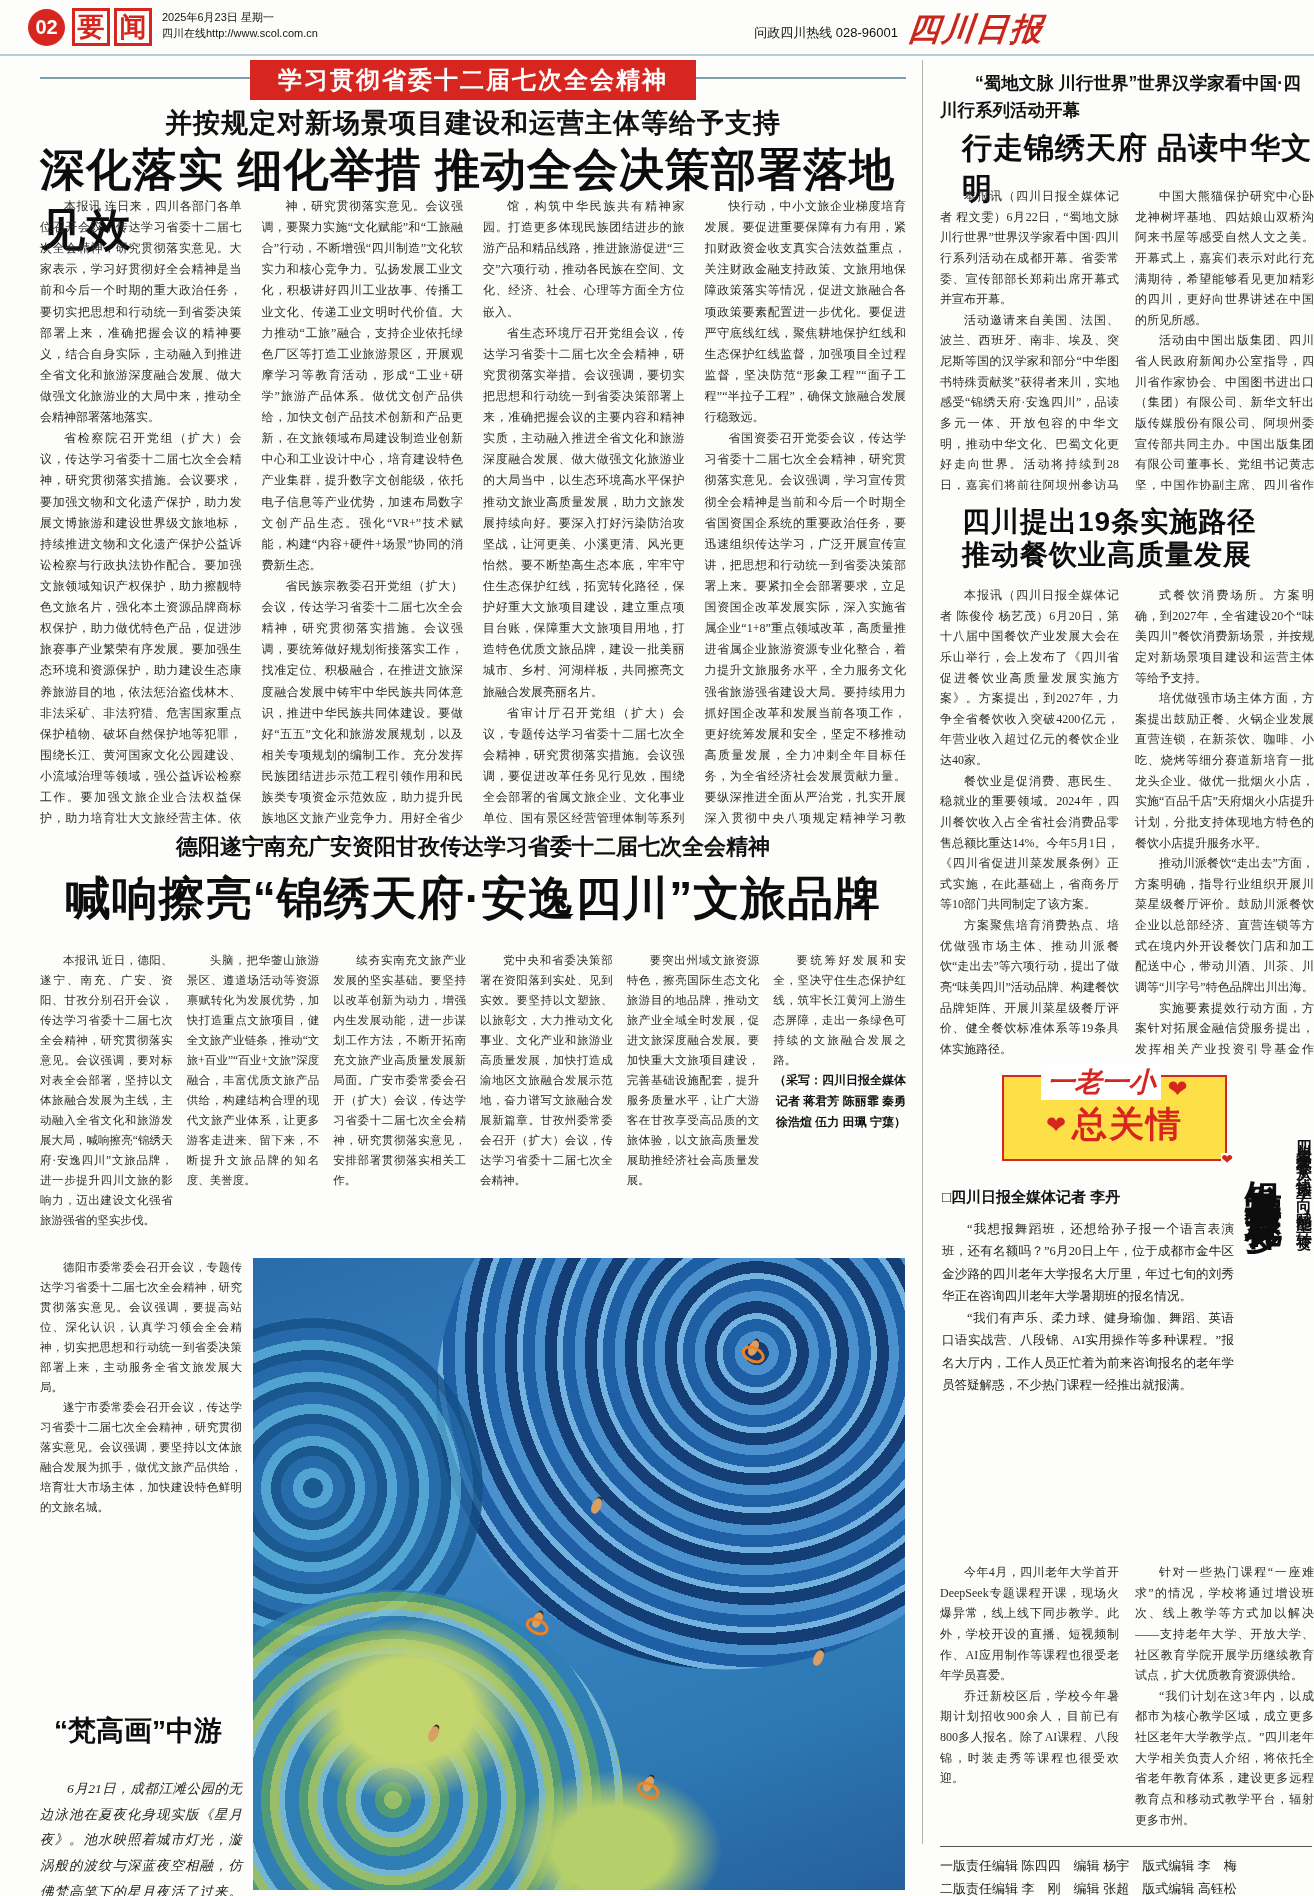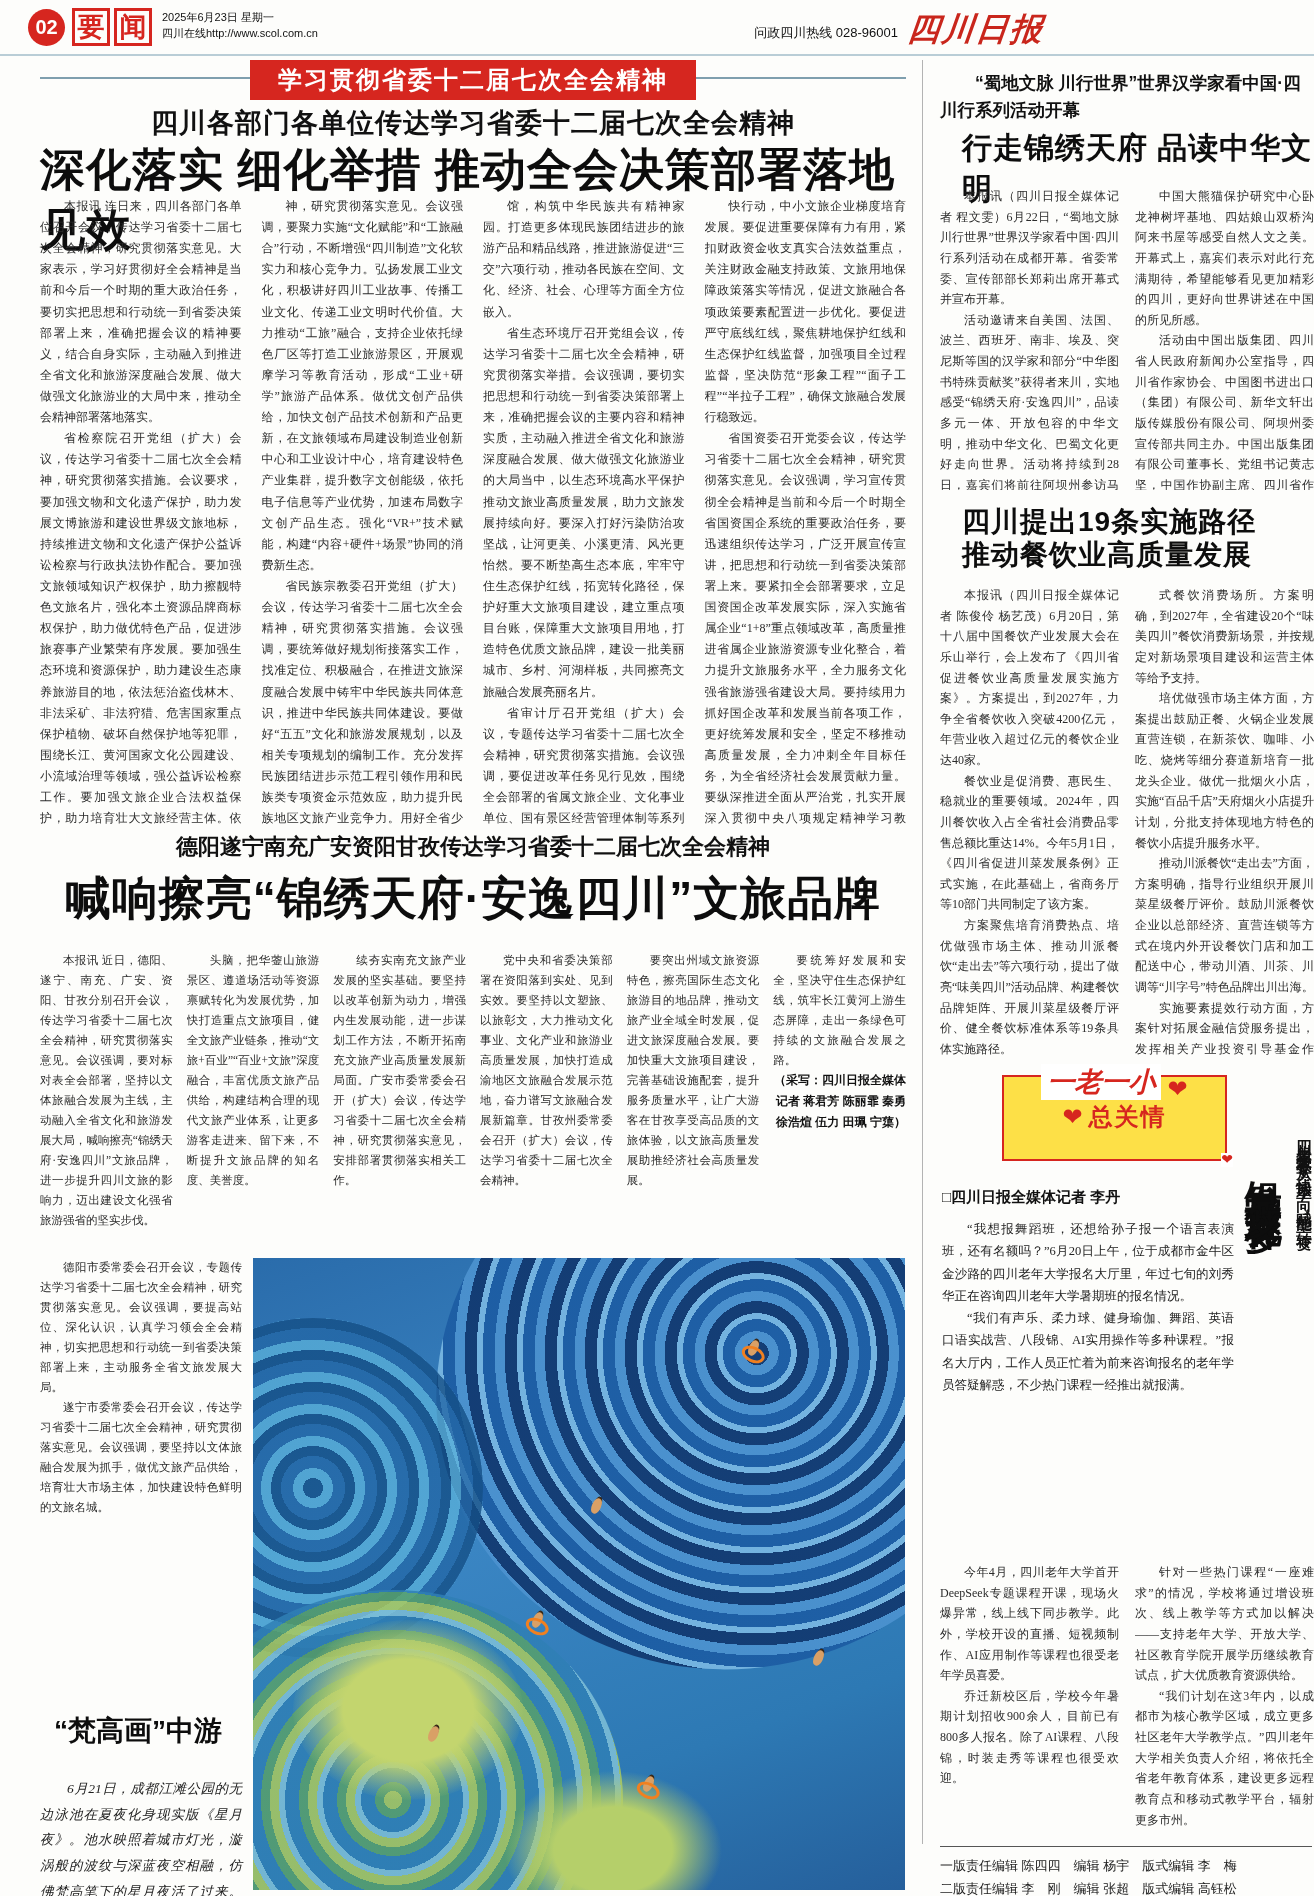--- a/index.html
+++ b/index.html
@@ -86,21 +86,21 @@
   .rt-body { position:absolute; left:0; top:186px; width:100%; height:304px; display:flex; gap:16px; overflow:hidden; }
   .rt-body .ncol, .a19-body .ncol, .lz-cols .ncol { font-size:12px; line-height:1.72; }
   .a19-headline { position:absolute; left:22px; top:505px; font-family:"Liberation Sans",sans-serif;
     font-weight:900; font-size:28px; line-height:1.18; color:#0d0d0d; letter-spacing:1px; }
   .a19-body { position:absolute; left:0; top:585px; width:100%; height:472px; display:flex; gap:16px; overflow:hidden; }
   
   .badge { position:absolute; left:62px; top:1075px; width:225px; height:86px; border:2.5px solid #d6261f; background:#fde047; }
   .badge-row { display:flex; align-items:center; justify-content:center; gap:6px; }
   .badge-l1 { margin-top:-14px; font-family:"Liberation Serif",serif; font-style:italic; font-weight:bold;
     font-size:27px; color:#d6261f; background:#fff; padding:0 6px; }
-  .badge-l2 { font-family:Liberation Sans, sans-serif; font-weight:900; font-size:24px; color:#d6261f; letter-spacing:2px; }
+  .badge-l2 { font-family:Liberation Sans, sans-serif; font-weight:900; font-size:35px; color:#d6261f; letter-spacing:2px; }
   .heart { color:#d6261f; font-size:24px; line-height:1; }
   .heart.small { font-size:14px; position:absolute; right:-8px; bottom:-8px; background:#fff; }
   
   .lz-byline { position:absolute; left:2px; top:1188px; font-family:"Liberation Sans",sans-serif;
     font-weight:bold; font-size:15px; color:#111; }
   .lz-intro { position:absolute; left:2px; top:1218px; width:292px; height:330px; overflow:hidden;
     font-size:12.5px; line-height:1.78; text-align:justify; }
   .lz-vkicker { position:absolute; right:0px; top:1128px; height:420px; writing-mode:vertical-rl;
     font-family:"Liberation Sans",sans-serif; font-weight:bold; font-size:15.5px; letter-spacing:3px; color:#111; }
   .lz-vheadline { position:absolute; right:26px; top:1152px; height:410px; writing-mode:vertical-rl;
@@ -124,21 +124,21 @@
       <div>四川在线http://www.scol.com.cn</div>
     </div>
     <div class="hotline">问政四川热线 028-96001</div>
     <div class="masthead">四川日报</div>
   </div>
   <div class="hdr-rule"></div>
 
   <div class="a1">
     <div class="a1-rule"></div>
     <div class="banner">学习贯彻省委十二届七次全会精神</div>
-    <div class="a1-kicker">四川各部门各单位传达学习省委十二届七次全会精神</div>
+    <div class="a1-kicker">并按规定对新场景项目建设和运营主体等给予支持</div>
     <div class="a1-headline">深化落实 细化举措 推动全会决策部署落地见效</div>
     <div class="a1-body">
       <div class="ncol">
           <p class="para">本报讯 连日来，四川各部门各单位召开会议，传达学习省委十二届七次全会精神，研究贯彻落实意见。大家表示，学习好贯彻好全会精神是当前和今后一个时期的重大政治任务，要切实把思想和行动统一到省委决策部署上来，准确把握会议的精神要义，结合自身实际，主动融入到推进全省文化和旅游深度融合发展、做大做强文化旅游业的大局中来，推动全会精神部署落地落实。</p>
           <p class="para">省检察院召开党组（扩大）会议，传达学习省委十二届七次全会精神，研究贯彻落实措施。会议要求，要加强文物和文化遗产保护，助力发展文博旅游和建设世界级文旅地标，持续推进文物和文化遗产保护公益诉讼检察与行政执法协作配合。要加强文旅领域知识产权保护，助力擦靓特色文旅名片，强化本土资源品牌商标权保护，助力做优特色产品，促进涉旅赛事产业繁荣有序发展。要加强生态环境和资源保护，助力建设生态康养旅游目的地，依法惩治盗伐林木、非法采矿、非法狩猎、危害国家重点保护植物、破坏自然保护地等犯罪，围绕长江、黄河国家文化公园建设、小流域治理等领域，强公益诉讼检察工作。要加强文旅企业合法权益保护，助力培育壮大文旅经营主体。依法准确打击扰乱企业生产经营和市场秩序的犯罪，扎实开展“违规异地执法和趋利性执法司法专项监督”。</p>
         </div>
       <div class="ncol">
           <p class="para">神，研究贯彻落实意见。会议强调，要聚力实施“文化赋能”和“工旅融合”行动，不断增强“四川制造”文化软实力和核心竞争力。弘扬发展工业文化，积极讲好四川工业故事、传播工业文化、传递工业文明时代价值。大力推动“工旅”融合，支持企业依托绿色厂区等打造工业旅游景区，开展观摩学习等教育活动，形成“工业+研学”旅游产品体系。做优文创产品供给，加快文创产品技术创新和产品更新，在文旅领域布局建设制造业创新中心和工业设计中心，培育建设特色产业集群，提升数字文创能级，依托电子信息等产业优势，加速布局数字文创产品生态。强化“VR+”技术赋能，构建“内容+硬件+场景”协同的消费新生态。</p>
           <p class="para">省民族宗教委召开党组（扩大）会议，传达学习省委十二届七次全会精神，研究贯彻落实措施。会议强调，要统筹做好规划衔接落实工作，找准定位、积极融合，在推进文旅深度融合发展中铸牢中华民族共同体意识，推进中华民族共同体建设。要做好“五五”文化和旅游发展规划，以及相关专项规划的编制工作。充分发挥民族团结进步示范工程引领作用和民族类专项资金示范效应，助力提升民族地区文旅产业竞争力。用好全省少数民族艺术节、少数民族传统体育运动会等重要活动平台及创新载体，拓展与文旅、文物等部门合作，促进资源有效转化利用。高标准建设四川省铸牢中华民族共同体意识体验</p>
         </div>

